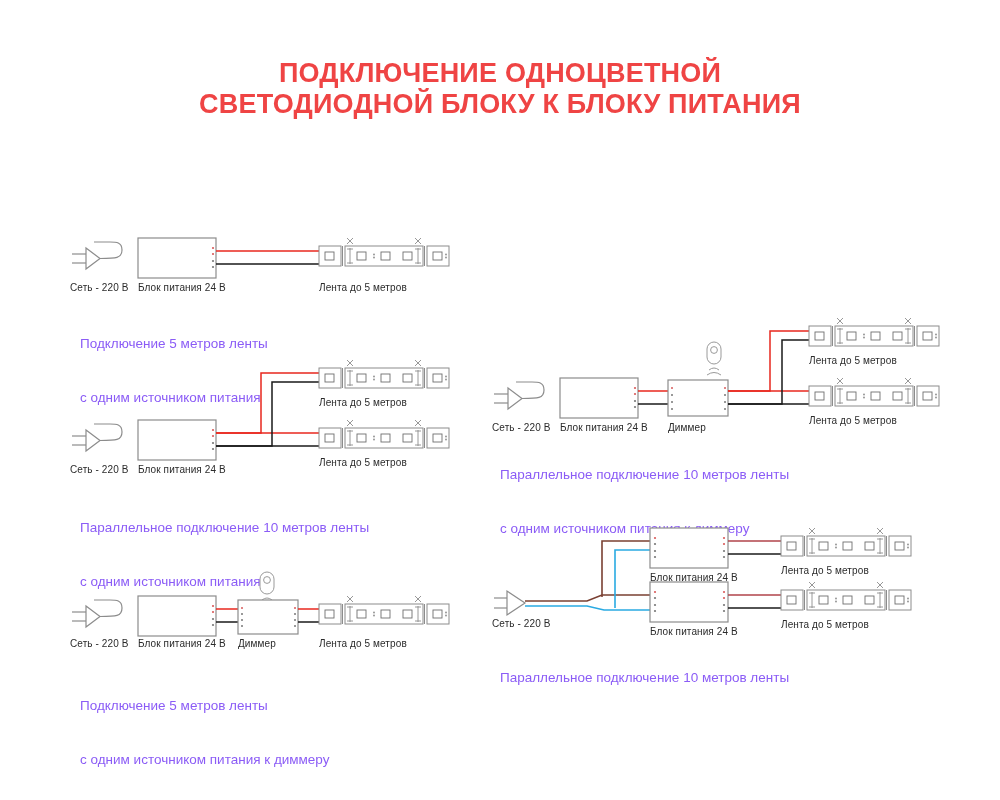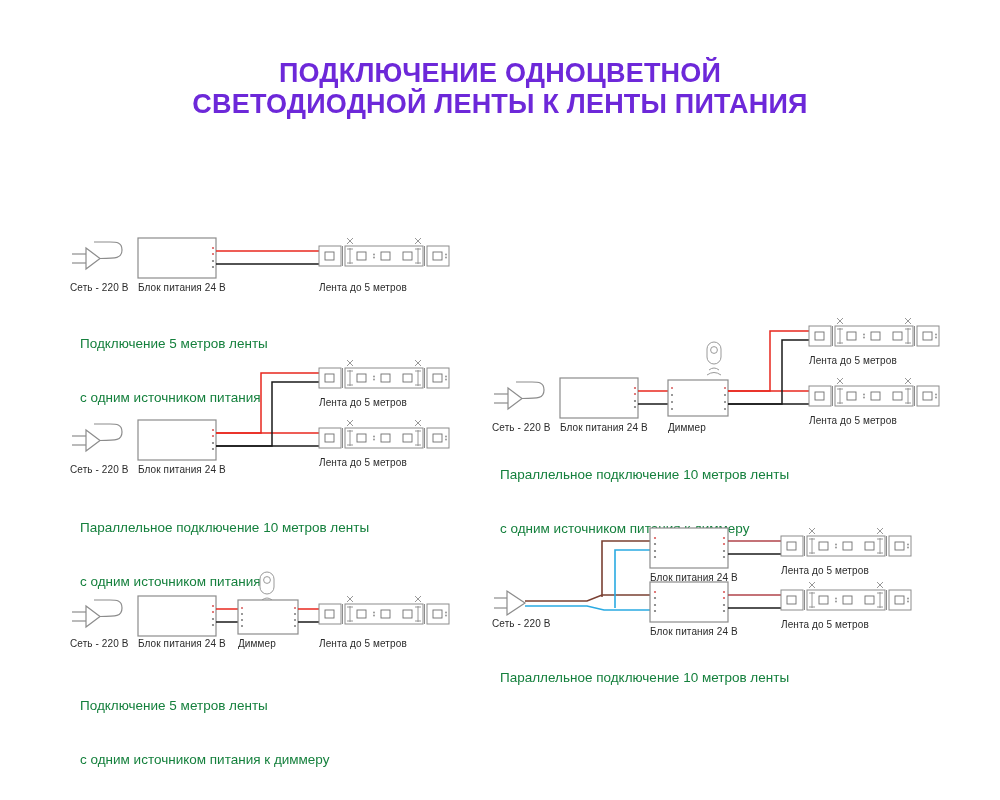--- a/index.html
+++ b/index.html
@@ -6,35 +6,35 @@
   body{
     width:1000px;height:800px;background:#ffffff;
     font-family:"Liberation Sans","DejaVu Sans",sans-serif;
     position:relative;overflow:hidden;
   }
   #stage{position:absolute;left:0;top:0;width:1000px;height:800px;}
 
   .title{
     position:absolute;left:0;top:58px;width:1000px;
     text-align:center;
-    color:#6d28d9;
+    color:#ef4444;
     font-weight:bold;
     font-size:27px;
     line-height:31px;
     letter-spacing:0.2px;
   }
   .title-line{display:block;}
 
   .diagram{position:absolute;}
 
   svg{display:block;overflow:visible;}
 
   .caption{
     position:absolute;
-    color:#15803d;
+    color:#8b5cf6;
     font-size:13.5px;
     line-height:18px;
     white-space:pre;
   }
   .cap-line{display:block;}
 
   .smalllabel{
     position:absolute;
     color:#2b2b2b;
     font-size:10px;
@@ -42,21 +42,21 @@
     letter-spacing:0.1px;
   }
 </style>
 </head>
 <body>
 
 <div id="stage">
 
   <div class="title">
     <span class="title-line">ПОДКЛЮЧЕНИЕ ОДНОЦВЕТНОЙ</span>
-    <span class="title-line">СВЕТОДИОДНОЙ ЛЕНТЫ К ЛЕНТЫ ПИТАНИЯ</span>
+    <span class="title-line">СВЕТОДИОДНОЙ БЛОКУ К БЛОКУ ПИТАНИЯ</span>
   </div>
 
   <div class="diagram" style="left:70px;top:230px;">
     <svg width="420" height="60" viewBox="0 0 420 60">
 
       <g stroke="#8c8c8c" stroke-width="1.2" fill="none">
         <line x1="2" y1="24" x2="16" y2="24"></line>
         <line x1="2" y1="33" x2="16" y2="33"></line>
         <path d="M16,18 L16,39 L30,28.5 Z" fill="#ffffff"></path>
         <path d="M30,28.5 C46,28.5 52,28.5 52,20 C52,12 46,12 40,12 L24,12"></path>

